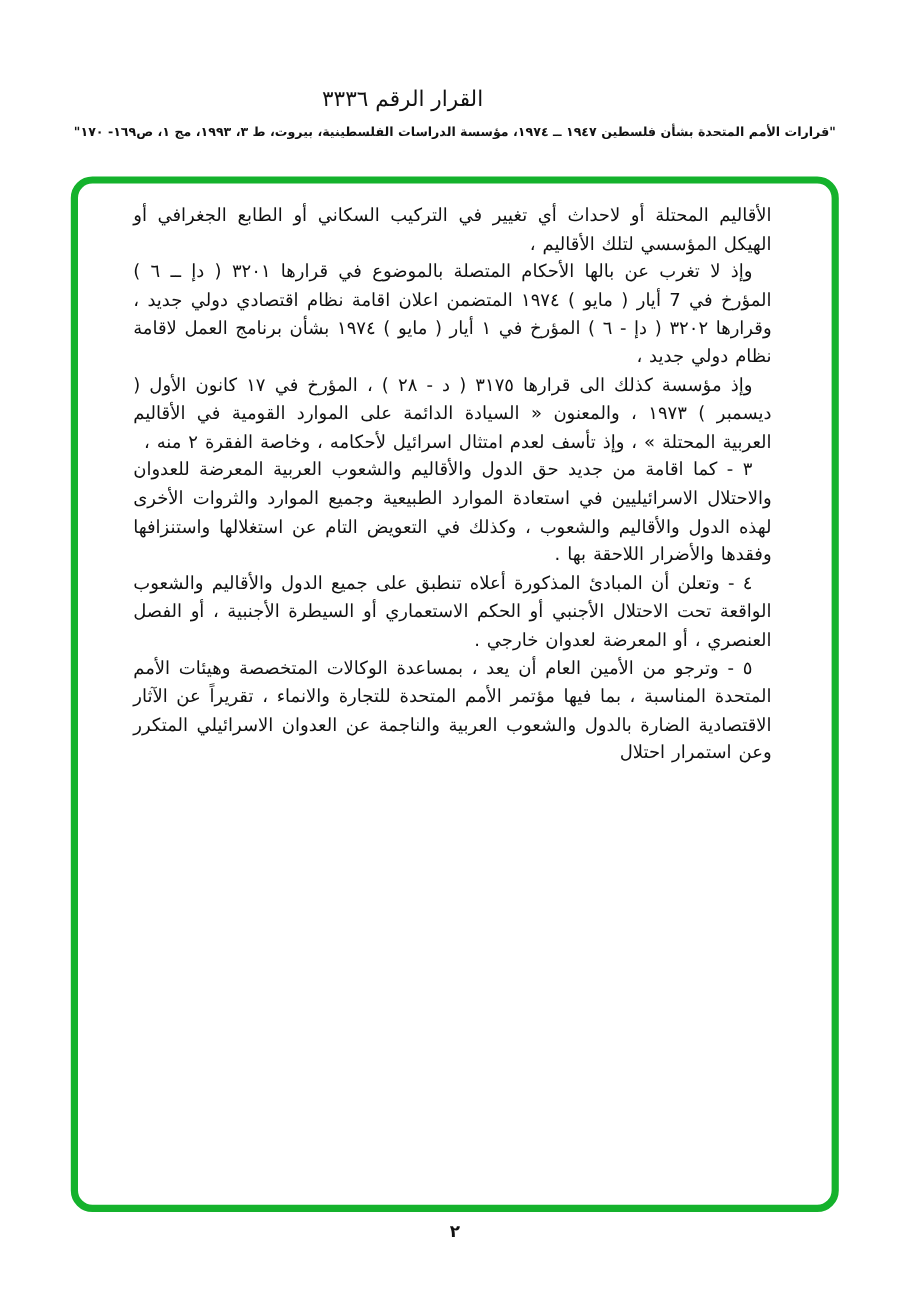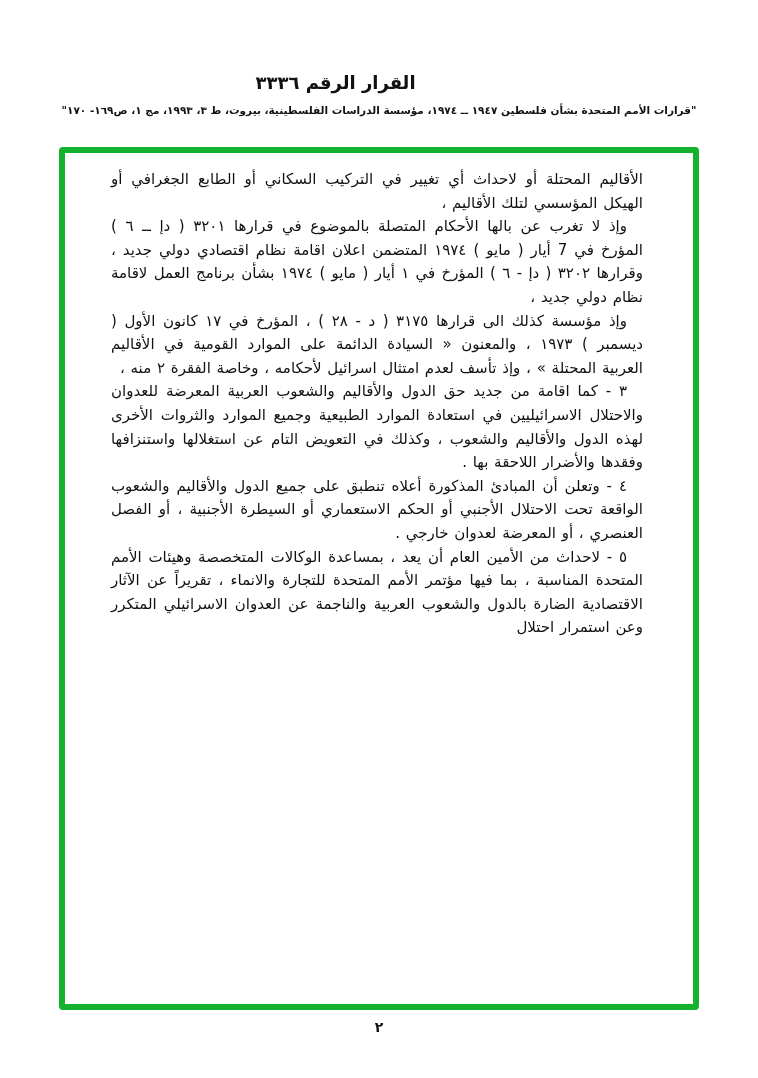--- a/index.html
+++ b/index.html
@@ -15,21 +15,21 @@
     font-family: "DejaVu Sans", sans-serif;
     color: #111111;
   }
   .doc-title {
     position: absolute;
     top: 72px;
     left: 0;
     width: 671px;
     text-align: center;
     font-size: 18px;
-    font-weight: bold;
+    font-weight: normal;
     direction: rtl;
     letter-spacing: 0.5px;
   }
   .source-line {
     position: absolute;
     top: 104px;
     left: 0;
     width: 758px;
     text-align: center;
     font-size: 10.5px;
@@ -38,21 +38,21 @@
     white-space: nowrap;
   }
   .frame {
     position: absolute;
     top: 147px;
     left: 59px;
     width: 640px;
     height: 863px;
     box-sizing: border-box;
     border: 6px solid #14b22c;
-    border-radius: 4px;
+    border-radius: 18px;
     background: #ffffff;
     padding: 15px 50px 0 46px;
     overflow: hidden;
   }
   .frame p {
     margin: 0;
     direction: rtl;
     text-align: justify;
     font-size: 15px;
     line-height: 23.6px;
@@ -80,16 +80,16 @@
 <div class="doc-title">القرار الرقم ٣٣٣٦</div>
 
 <div class="source-line">"قرارات الأمم المتحدة بشأن فلسطين ١٩٤٧ ــ ١٩٧٤، مؤسسة الدراسات الفلسطينية، بيروت، ط ٣، ١٩٩٣، مج ١، ص١٦٩- ١٧٠"</div>
 
 <div class="frame">
   <p><span></span><b></b><span>الأقاليم المحتلة أو لاحداث أي تغيير في التركيب السكاني أو الطابع الجغرافي أو الهيكل المؤسسي لتلك الأقاليم ،</span></p>
   <p class="indent"><span></span><b>وإذ لا تغرب عن بالها</b><span> الأحكام المتصلة بالموضوع في قرارها ٣٢٠١ ( دإ ــ ٦ ) المؤرخ في 7 أيار ( مايو ) ١٩٧٤ المتضمن اعلان اقامة نظام اقتصادي دولي جديد ، وقرارها ٣٢٠٢ ( دإ - ٦ ) المؤرخ في ١ أيار ( مايو ) ١٩٧٤ بشأن برنامج العمل لاقامة نظام دولي جديد ،</span></p>
   <p class="indent"><span></span><b>وإذ مؤسسة كذلك</b><span> الى قرارها ٣١٧٥ ( د - ٢٨ ) ، المؤرخ في ١٧ كانون الأول ( ديسمبر ) ١٩٧٣ ، والمعنون « السيادة الدائمة على الموارد القومية في الأقاليم العربية المحتلة » ، وإذ تأسف لعدم امتثال اسرائيل لأحكامه ، وخاصة الفقرة ٢ منه ،</span></p>
   <p class="indent"><span>٣ - </span><b>كما اقامة من جديد</b><span> حق الدول والأقاليم والشعوب العربية المعرضة للعدوان والاحتلال الاسرائيليين في استعادة الموارد الطبيعية وجميع الموارد والثروات الأخرى لهذه الدول والأقاليم والشعوب ، وكذلك في التعويض التام عن استغلالها واستنزافها وفقدها والأضرار اللاحقة بها .</span></p>
   <p class="indent"><span>٤ - </span><b>وتعلن</b><span> أن المبادئ المذكورة أعلاه تنطبق على جميع الدول والأقاليم والشعوب الواقعة تحت الاحتلال الأجنبي أو الحكم الاستعماري أو السيطرة الأجنبية ، أو الفصل العنصري ، أو المعرضة لعدوان خارجي .</span></p>
-  <p class="indent"><span>٥ - </span><b>لاحداث</b><span> من الأمين العام أن يعد ، بمساعدة الوكالات المتخصصة وهيئات الأمم المتحدة المناسبة ، بما فيها مؤتمر الأمم المتحدة للتجارة والانماء ، تقريراً عن الآثار الاقتصادية الضارة بالدول والشعوب العربية والناجمة عن العدوان الاسرائيلي المتكرر وعن استمرار احتلال</span></p>
+  <p class="indent"><span>٥ - </span><b>وترجو</b><span> من الأمين العام أن يعد ، بمساعدة الوكالات المتخصصة وهيئات الأمم المتحدة المناسبة ، بما فيها مؤتمر الأمم المتحدة للتجارة والانماء ، تقريراً عن الآثار الاقتصادية الضارة بالدول والشعوب العربية والناجمة عن العدوان الاسرائيلي المتكرر وعن استمرار احتلال</span></p>
 </div>
 
 <div class="page-number">٢</div>
 
 </body></html>

